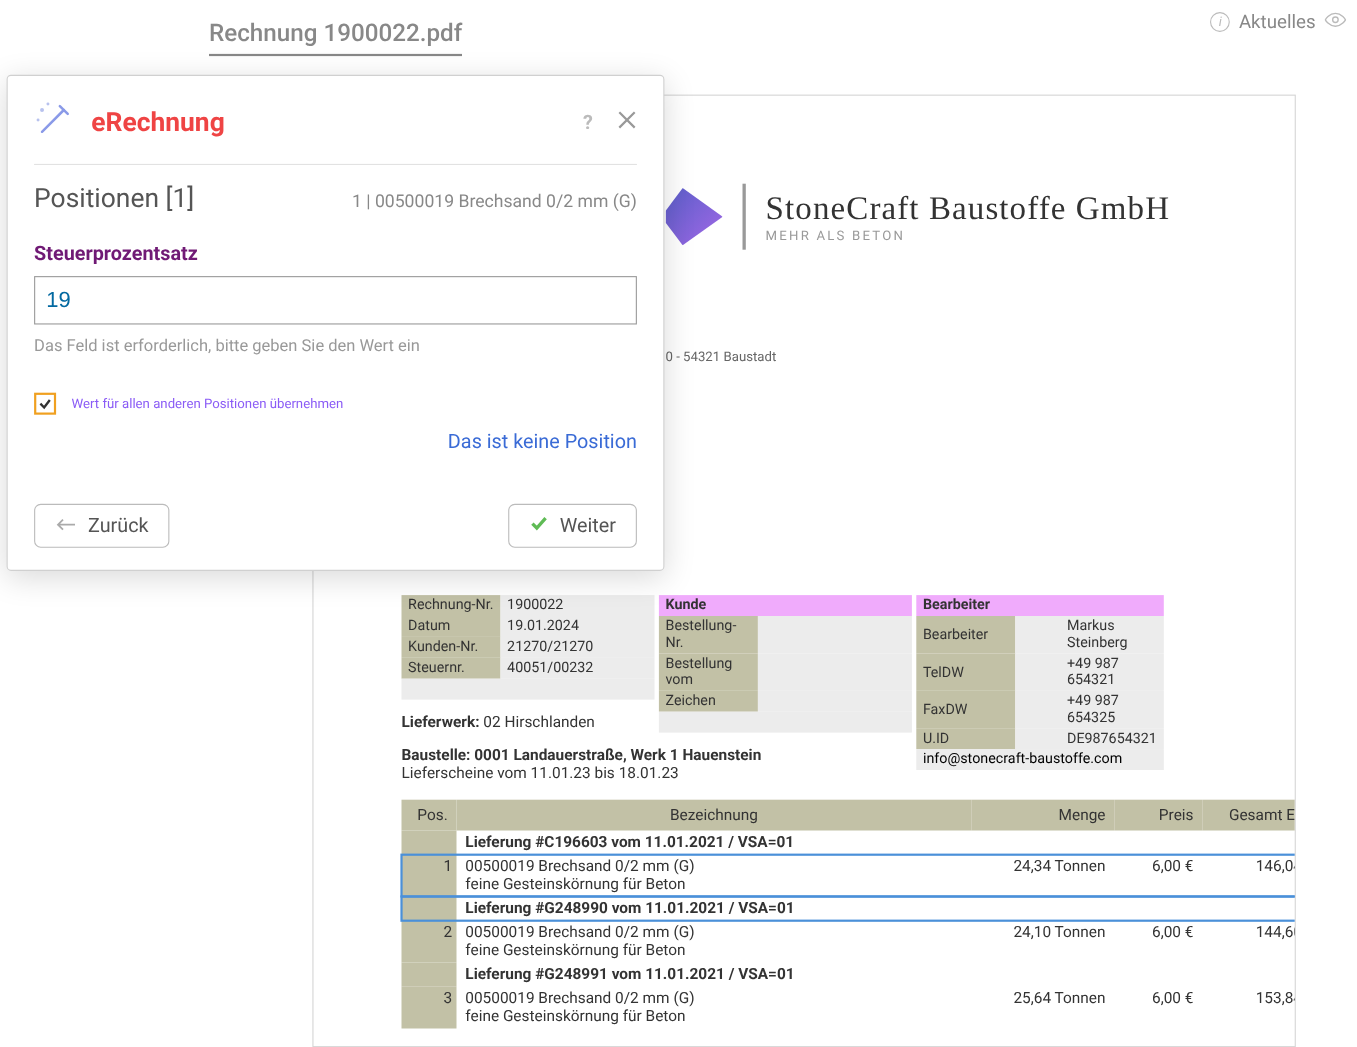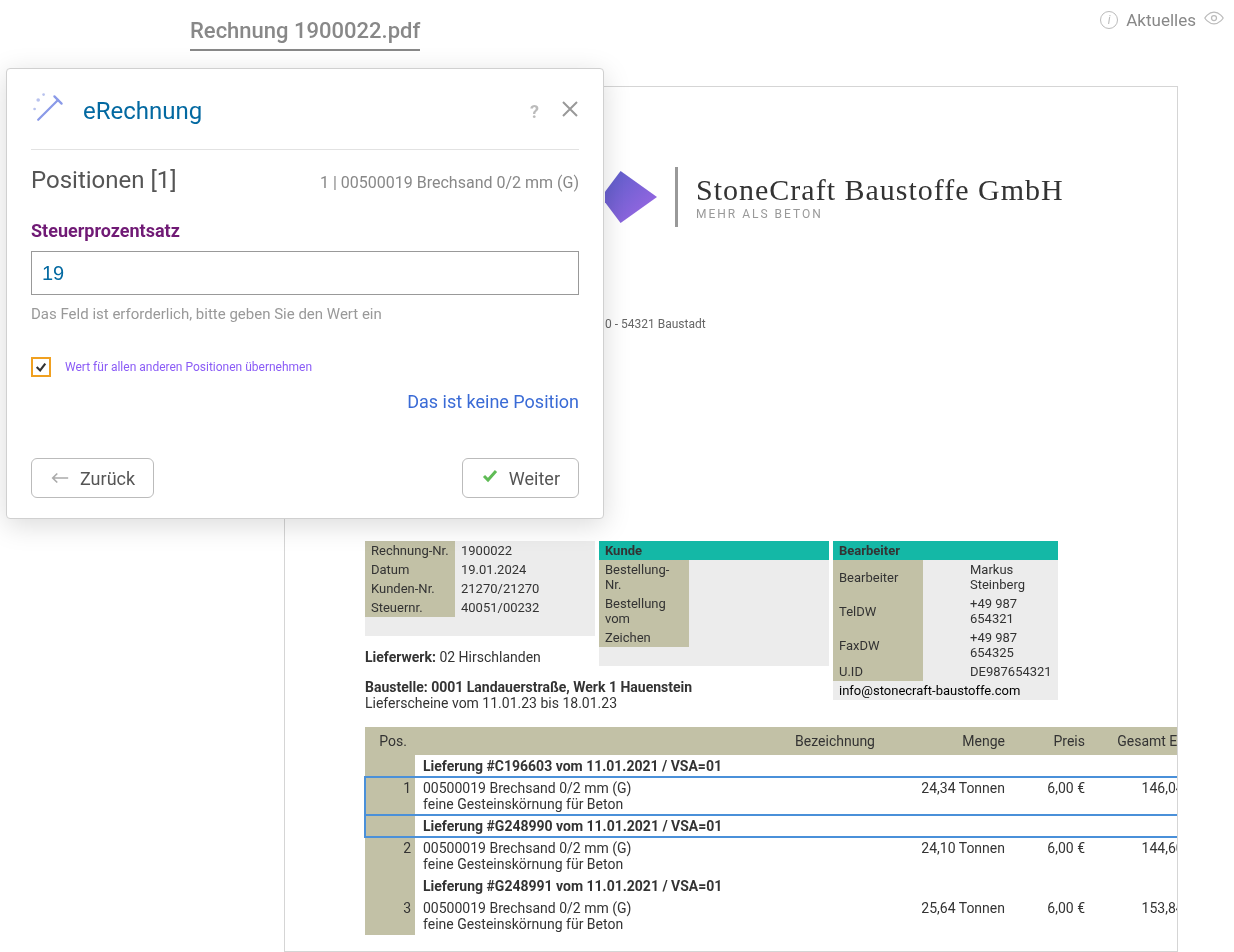--- a/index.html
+++ b/index.html
@@ -59,21 +59,21 @@
     box-shadow: 0 6px 28px rgba(0,0,0,0.15);
     padding: 22px 24px 20px 24px;
     z-index: 10;
   }
   .modal-hdr {
     display:flex;align-items:center;justify-content:space-between;
     padding-bottom:18px;border-bottom:1px solid #e2e2e2;margin-bottom:16px;
   }
   .modal-hdr-l{display:flex;align-items:center;gap:16px;}
   .wand-ic svg{width:36px;height:36px;}
-  .modal-title{font-size:24px;color:#0369a1;font-weight:400;}
+  .modal-title{font-size:24px;color:#ef4444;font-weight:700;}
   .modal-hdr-r{display:flex;align-items:center;gap:22px;}
   .help-ic{color:#bbb;font-size:18px;font-weight:700;}
   .close-ic svg{width:18px;height:18px;stroke:#999;stroke-width:2;fill:none;}
 
   .pos-row{display:flex;align-items:baseline;justify-content:space-between;margin-bottom:26px;}
   .pos-title{font-size:24px;color:#555;font-weight:400;}
   .pos-sub{font-size:16px;color:#888;}
 
   .field-label{font-size:18px;color:#701a75;font-weight:700;margin-bottom:10px;}
   .field-input{
@@ -112,36 +112,36 @@
   .logo-bar{width:3px;height:60px;background:#999;}
   .logo-txt{display:flex;flex-direction:column;}
   .logo-name{font-family:Georgia,serif;font-size:30px;letter-spacing:1px;color:#333;}
   .logo-tag{font-size:12px;letter-spacing:2px;color:#999;text-transform:uppercase;}
 
   .addrfrag{position:absolute;left:320px;top:230px;font-size:12px;color:#666;}
 
   .meta-tables{position:absolute;left:80px;top:454px;width:810px;display:flex;gap:0;}
   .mt{font-size:13px;}
   .mt table{border-collapse:collapse;}
-  .mt th{background:#14b8a6;color:#333;font-weight:700;text-align:left;padding:2px 6px;}
+  .mt th{background:#f0abfc;color:#333;font-weight:700;text-align:left;padding:2px 6px;}
   .mt td.k{background:#c2c1a6;color:#333;padding:2px 6px;width:90px;}
   .mt td.v{background:#ececec;color:#333;padding:2px 6px;width:140px;}
   .mt1{width:240px;}
   .mt2{width:240px;margin-left:-6px;}
   .mt3{width:260px;margin-left:-6px;}
   .mt3 td.v{width:134px;padding-left:47px;}
   .mt .fullrow td{background:#ececec;padding:2px 6px;}
 
   .lieferwerk{position:absolute;left:80px;top:562px;font-size:14px;color:#333;}
   .lieferwerk b{font-weight:700;}
   .baustelle{position:absolute;left:80px;top:592px;font-size:14px;color:#333;}
   .baustelle .b{font-weight:700;}
 
   .itemtbl{position:absolute;left:80px;top:640px;width:838px;font-size:14px;color:#333;border-collapse:collapse;}
-  .itemtbl thead th{background:#c2c1a6;padding:6px 8px;text-align:right;font-weight:400;}
+  .itemtbl thead th{background:#c2c1a6;padding:6px 8px;text-align:center;font-weight:400;}
   .itemtbl thead th:nth-child(1){width:50px;text-align:right;}
   .itemtbl thead th:nth-child(3){width:130px;text-align:right;}
   .itemtbl thead th:nth-child(4){width:80px;text-align:right;}
   .itemtbl thead th:nth-child(5){width:110px;text-align:right;}
   .itemtbl tbody td{padding:3px 8px;vertical-align:top;}
   .itemtbl .poscell{background:#c2c1a6;width:50px;text-align:right;padding-right:4px;}
   .itemtbl .delivhdr td{font-weight:700;}
   .itemtbl .r{text-align:right;}
   .itemtbl .emptypos{background:#c2c1a6;width:50px;}
   .highlight{outline:2px solid #4a90d9;outline-offset:-1px;}

